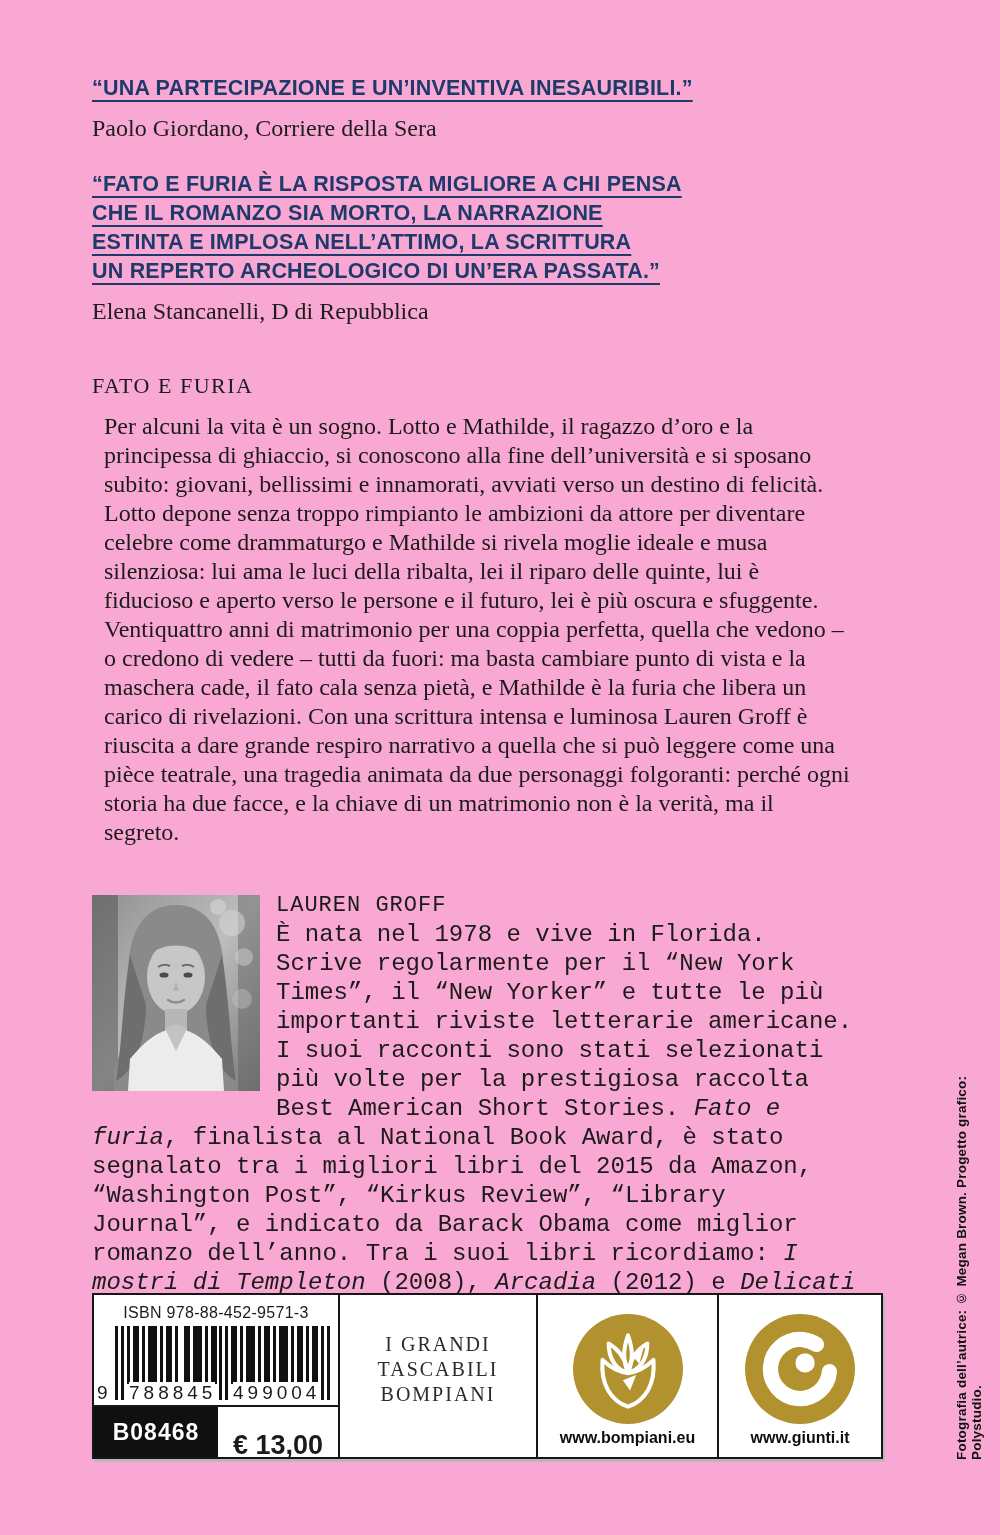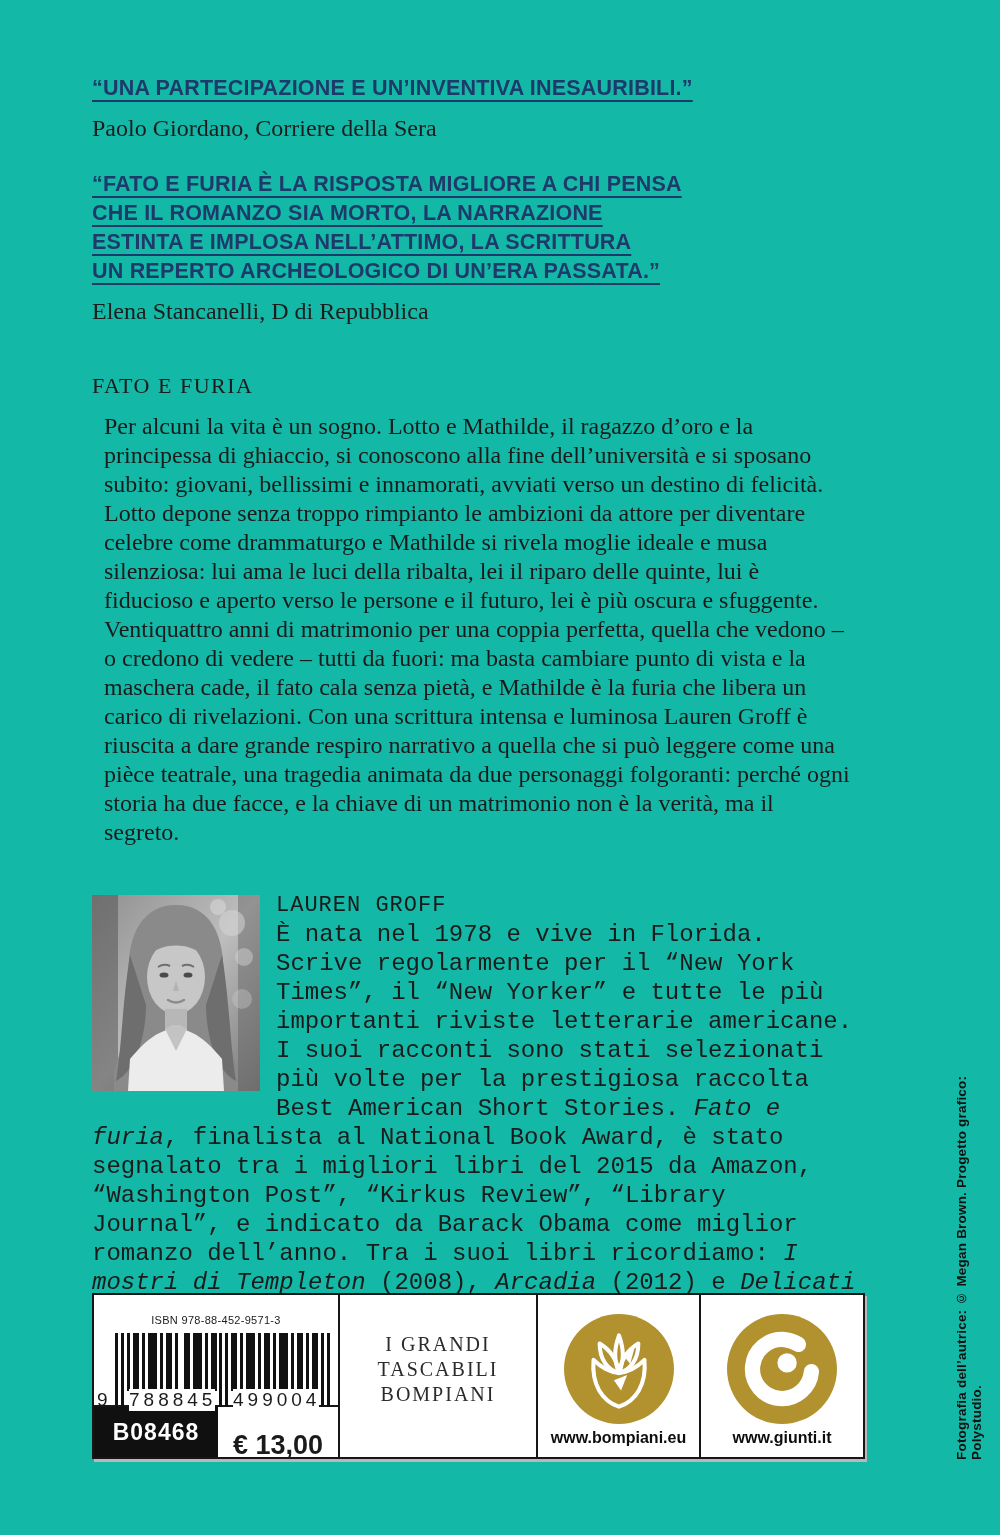--- a/index.html
+++ b/index.html
@@ -1,16 +1,16 @@
 <!DOCTYPE html>
 <html><head>
 <meta charset="utf-8">
 <style>
   html,body{margin:0;padding:0;background:#fff;}
-  .cover{position:relative;width:1000px;height:1535px;background:#14b8a6;overflow:hidden;
+  .cover{position:relative;width:1000px;height:1535px;background:#f9a8d4;overflow:hidden;
          font-family:"Liberation Serif",serif;color:#1b1b1b;}
   .content{position:absolute;left:92px;top:74px;width:772px;}
 
   
   .qline{display:block;font-family:"Liberation Sans",sans-serif;font-weight:bold;
          font-size:21.5px;line-height:29px;letter-spacing:.2px;color:#1e3a6b;
          text-decoration:underline;text-decoration-thickness:2px;text-underline-offset:5px;
          text-decoration-color:#1e3a6b;}
   .attrib{font-size:24px;line-height:30px;color:#1d1d1d;margin:10px 0 0 0;}
   .quote2{margin-top:27px;}
@@ -26,37 +26,37 @@
   .photo svg{display:block;}
   .bio{font-size:24px;line-height:29px;margin:0;}
   .bio-name{display:block;font-size:22px;line-height:29px;letter-spacing:1px;}
   .bio i{font-style:italic;}
 
   
   .footer{position:absolute;left:92px;top:1293px;display:flex;box-shadow:2px 3px 0 #b9b9b9;}
   .cell{background:#fff;border:2px solid #161616;height:166px;box-sizing:border-box;}
   .cell + .cell{border-left:none;}
   .barcode-cell{width:248px;display:flex;flex-direction:column;}
-  .isbn{font-family:"Liberation Sans",sans-serif;font-size:11px;line-height:24px;
-        text-align:center;letter-spacing:.3px;padding-top:13px;}
+  .isbn{font-family:"Liberation Sans",sans-serif;font-size:16px;line-height:24px;
+        text-align:center;letter-spacing:.3px;padding-top:6px;}
   .bc-wrap{position:relative;width:234px;height:82px;margin:1px auto 0;}
   .bc-wrap svg{position:absolute;left:16px;top:0;}
   .bc-digit{position:absolute;top:56px;font-family:"Liberation Sans",sans-serif;
             font-size:19px;line-height:22px;background:#fff;}
   .d-first{left:-2px;background:transparent;}
   .d-g1{left:30px;width:86px;text-align:center;letter-spacing:4px;}
   .d-g2{left:134px;width:86px;text-align:center;letter-spacing:4px;}
   .price-row{margin-top:auto;display:flex;height:50px;border-top:2px solid #161616;}
   .code{width:124px;background:#101010;color:#fff;display:flex;align-items:center;justify-content:center;
         font-family:"Liberation Sans",sans-serif;font-weight:bold;font-size:23px;letter-spacing:1px;}
   .price{flex:1;display:flex;align-items:center;justify-content:center;
          font-family:"Liberation Sans",sans-serif;font-weight:bold;font-size:27px;margin-top:27px;}
   .imprint-cell{width:198px;display:flex;flex-direction:column;align-items:center;justify-content:center;
         font-size:20px;line-height:25px;letter-spacing:2px;color:#2b2b2b;padding-bottom:14px;}
-  .logo-cell{width:163px;position:relative;}
+  .logo-cell{width:181px;position:relative;}
   .logo-cell svg{position:absolute;left:50%;top:18px;transform:translateX(-50%);}
   .url{position:absolute;left:0;right:0;bottom:10px;text-align:center;
        font-family:"Liberation Sans",sans-serif;font-weight:bold;font-size:16px;color:#0d0d0d;}
 
   
   .credits{position:absolute;top:998px;right:16px;height:462px;
            writing-mode:vertical-rl;transform:rotate(180deg);
            font-family:"Liberation Sans",sans-serif;font-weight:bold;font-size:13.5px;
            letter-spacing:.2px;color:#111;display:flex;align-items:center;}
 </style>

